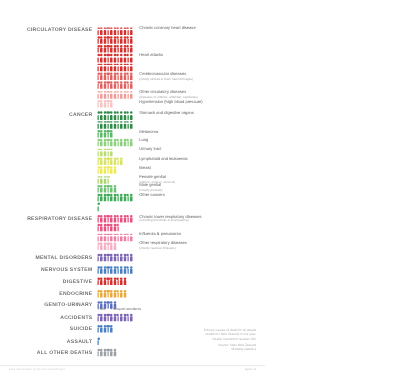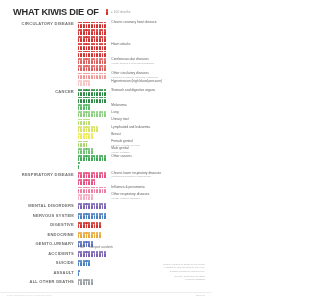--- a/index.html
+++ b/index.html
@@ -91,30 +91,20 @@
   }
   .credit-l{
     position:absolute;left:7px;bottom:3px;font-size:2.4px;color:#d2d2d2;
   }
 </style>
 </head>
 <body>
 
 <div id="sheet">
 
-  <div class="hdr">
-    <div class="title">WHAT KIWIS DIE OF</div>
-    <div class="legend">
-      <span class="fig" style="color:#d4312f">
-        <span class="hd"></span>
-          <span class="bd"></span>
-      </span>
-      <span class="lg-txt">= 100 deaths</span>
-    </div>
-  </div>
 
   <div class="rowwrap" id="chart-body">
       <div class="row" style="left: 77.5px; top: 21.5px;">
         <span class="fig" style="color: rgb(212, 49, 47);">
           <span class="hd"></span>
           <span class="bd"></span>
         </span>
         <span class="fig" style="color: rgb(212, 49, 47);">
           <span class="hd"></span>
           <span class="bd"></span>

